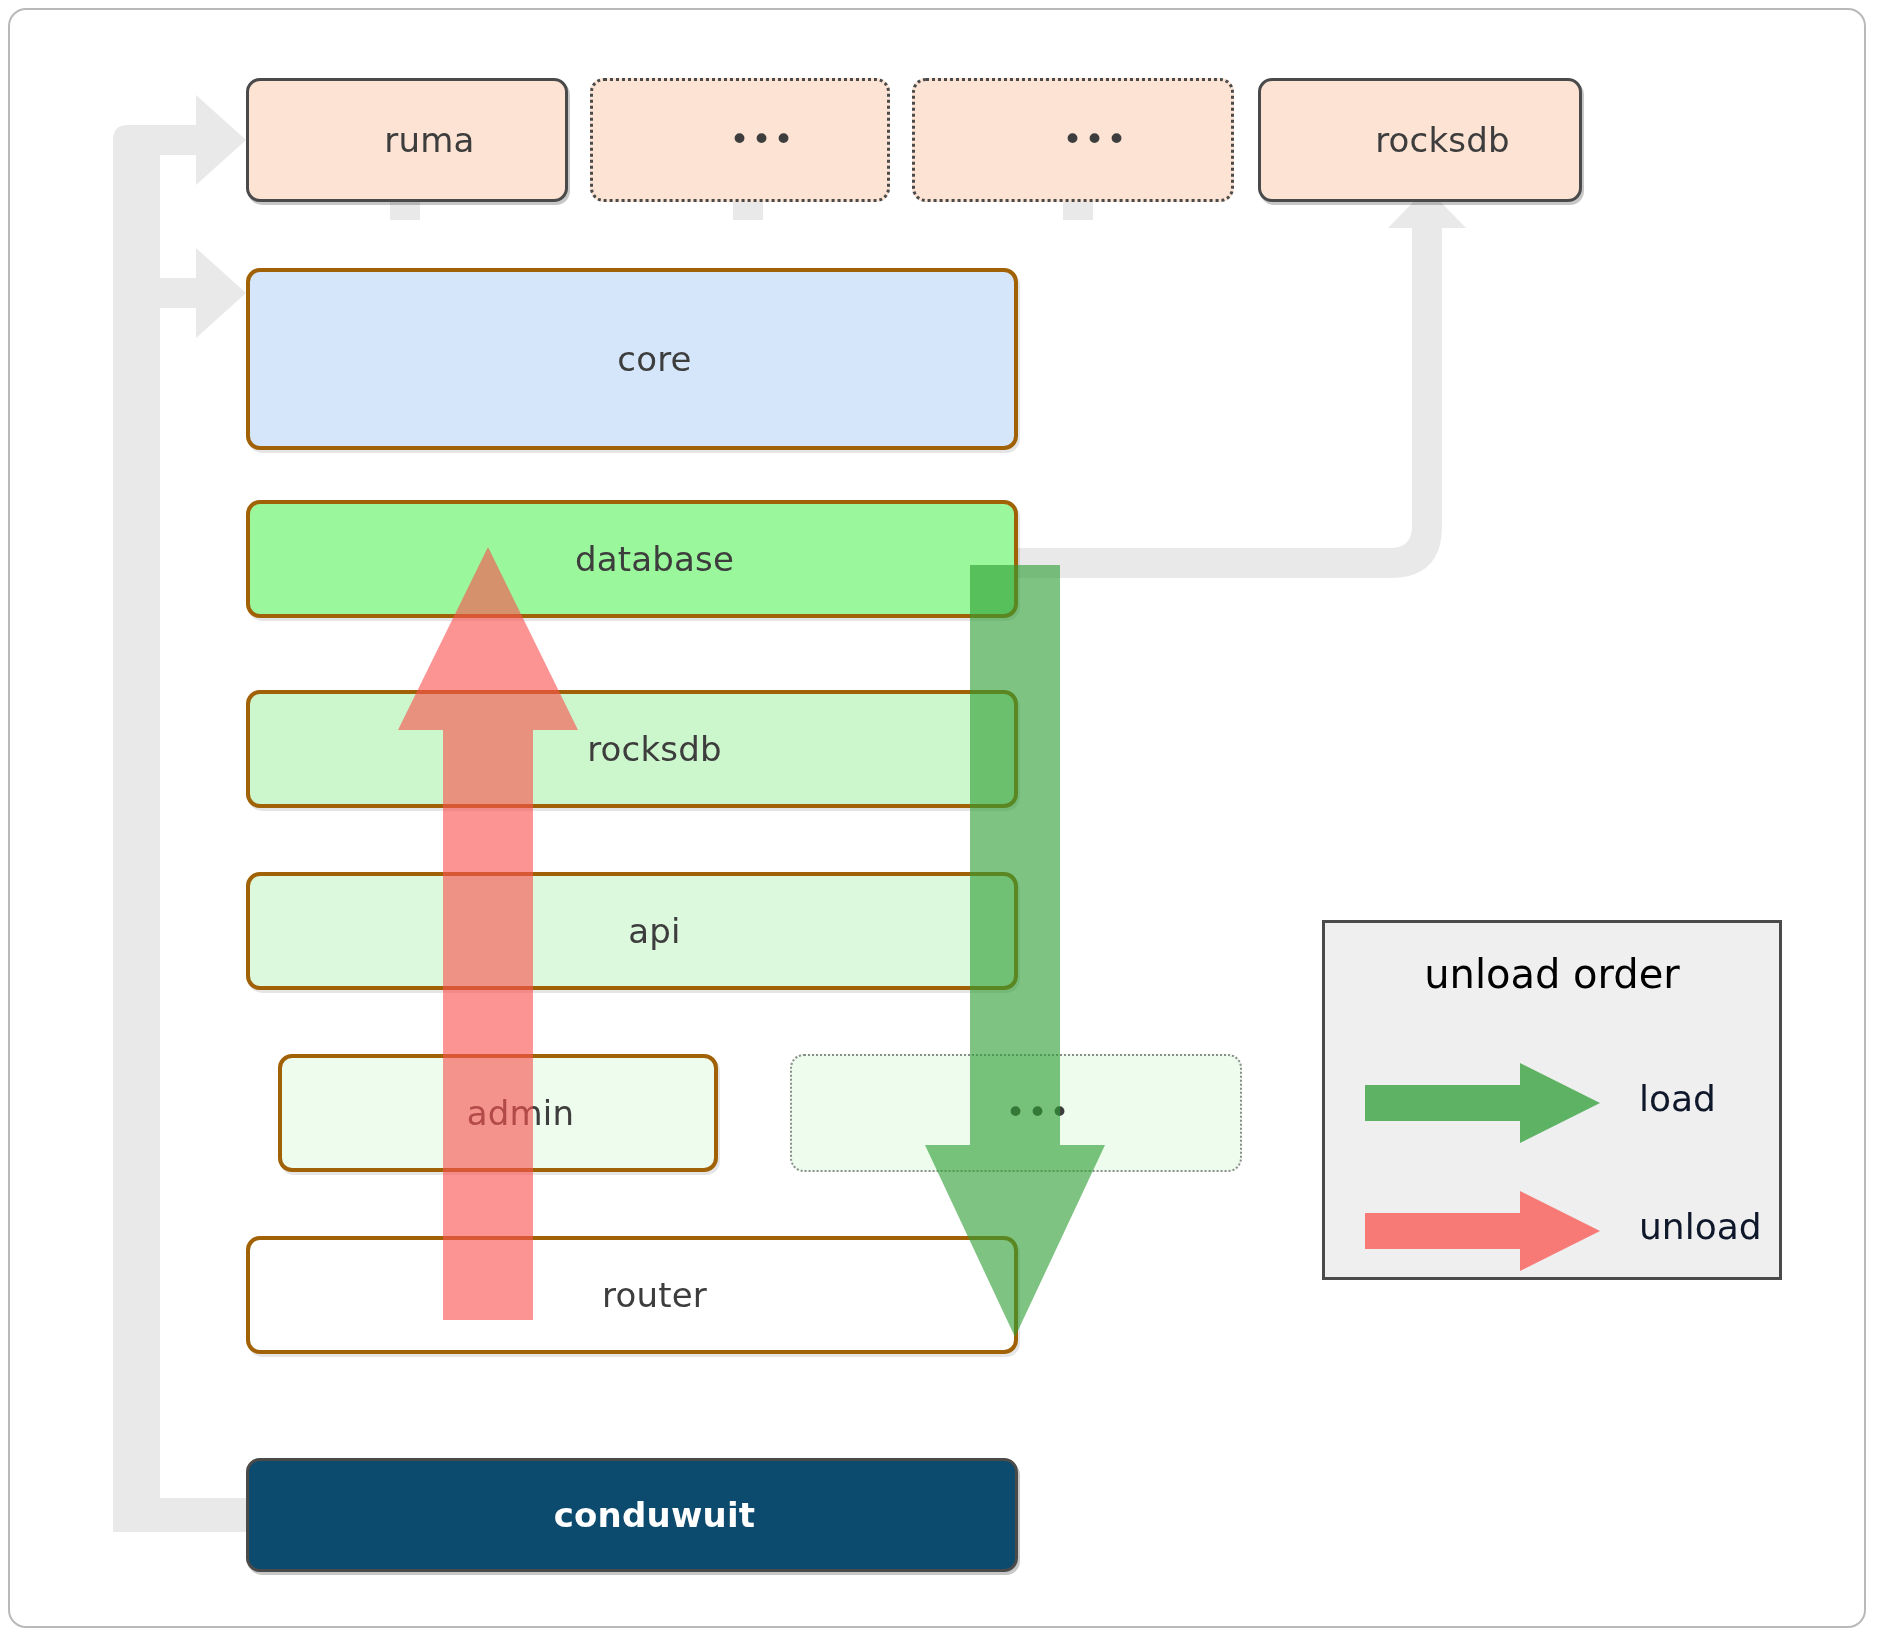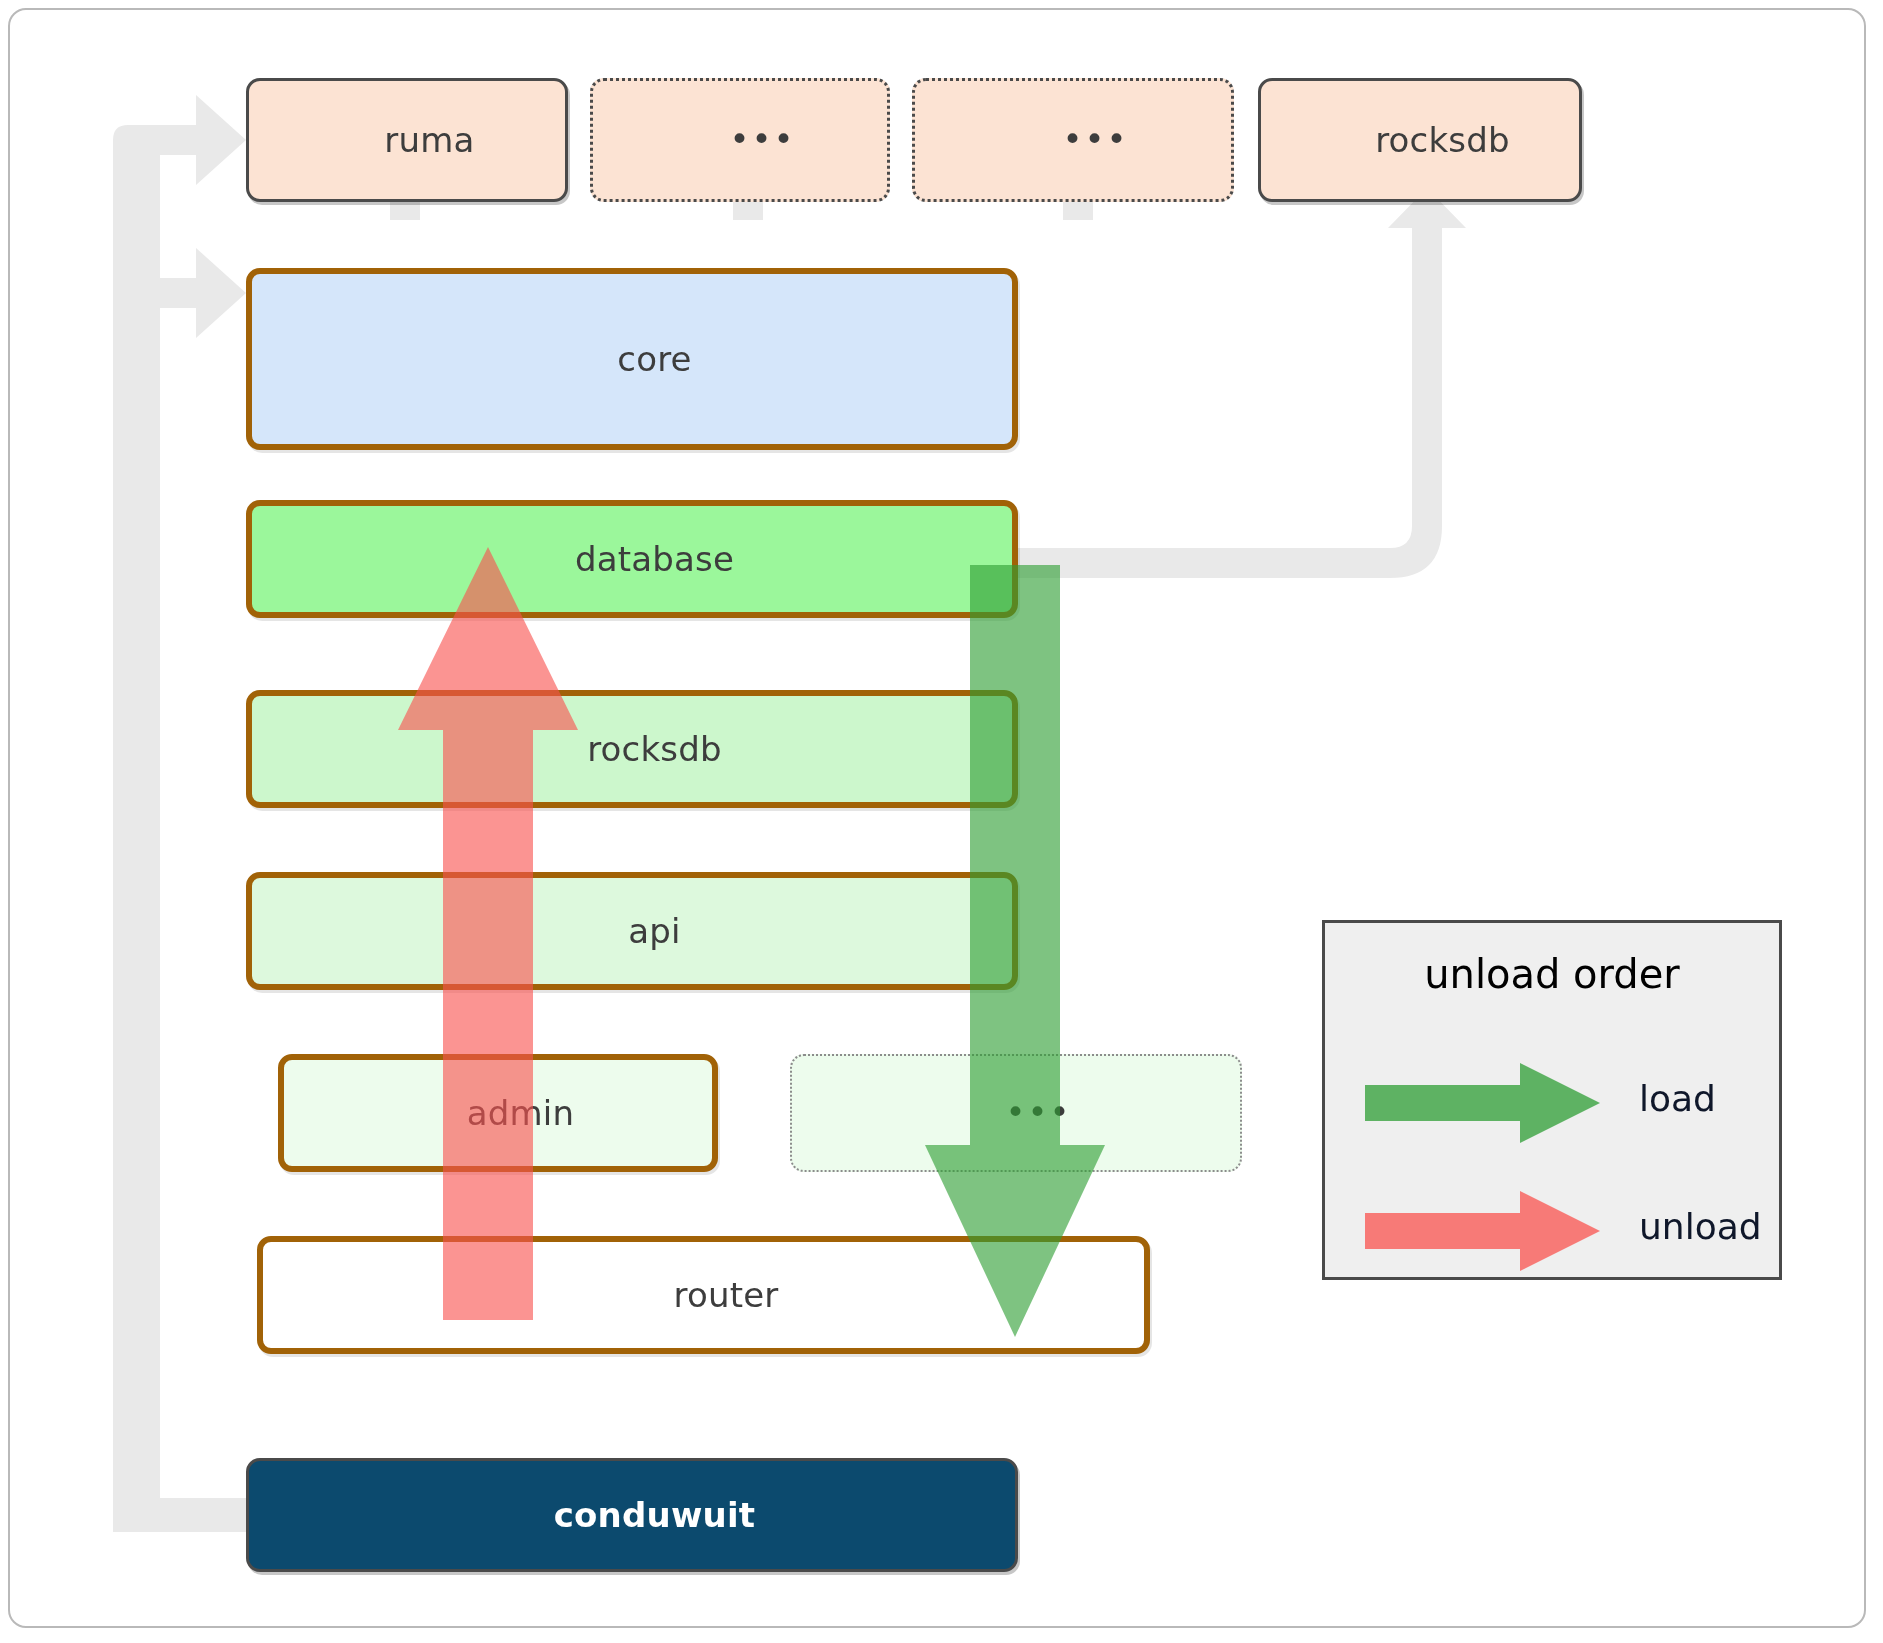--- a/index.html
+++ b/index.html
@@ -11,21 +11,21 @@
     border:2px solid #b9b9b9;border-radius:18px;background:#fff;box-sizing:border-box;
   }
 
   .node{
     position:absolute;box-sizing:border-box;
     display:flex;align-items:center;justify-content:center;
     font-size:34px;color:#3d3d3d;letter-spacing:.2px;
   }
   .node.solid-dark{border:3px solid #4a4a4a;border-radius:14px;}
   .node.dotted-dark{border:3px dotted #4a4a4a;border-radius:14px;}
-  .node.solid-gray{border:6px solid #a16207;border-radius:14px;}
+  .node.solid-gray{border:4px solid #a16207;border-radius:14px;}
   .node.dotted-gray{border:2px dotted #8c8c8c;border-radius:14px;}
   .node.shadow{box-shadow:2px 3px 0 rgba(0,0,0,.22);}
   .node.shadow-soft{box-shadow:2px 3px 0 rgba(0,0,0,.10);}
 
   .peach{background:#fce3d3;}
   .blue{background:#d5e6fa;}
   .g1{background:#9bf79b;}
   .g2{background:#ccf7cc;}
   .g3{background:#ddf9dd;}
   .g4{background:#edfced;}
@@ -108,21 +108,21 @@
   </div>
 
   <div class="node g4 solid-gray shadow-soft" style="left:246px;top:1054px;width:440px;height:118px;margin-left:32px;">
     <span>admin</span>
   </div>
 
   <div class="node g4 dotted-gray" style="left:790px;top:1054px;width:452px;height:118px;">
     <span class="dots">•••</span>
   </div>
 
-  <div class="node white solid-gray shadow-soft" style="left:257px;top:1236px;width:893px;height:118px;">
+  <div class="node white solid-gray shadow-soft" style="left:246px;top:1236px;width:772px;height:118px;">
     <span>router</span>
   </div>
 
   <div class="node navy solid-dark shadow" style="left:246px;top:1458px;width:772px;height:114px;">
     <span>conduwuit</span>
   </div>
 
   <svg class="layer over" viewBox="0 0 1883 1643">
 
     <g opacity="0.62">

